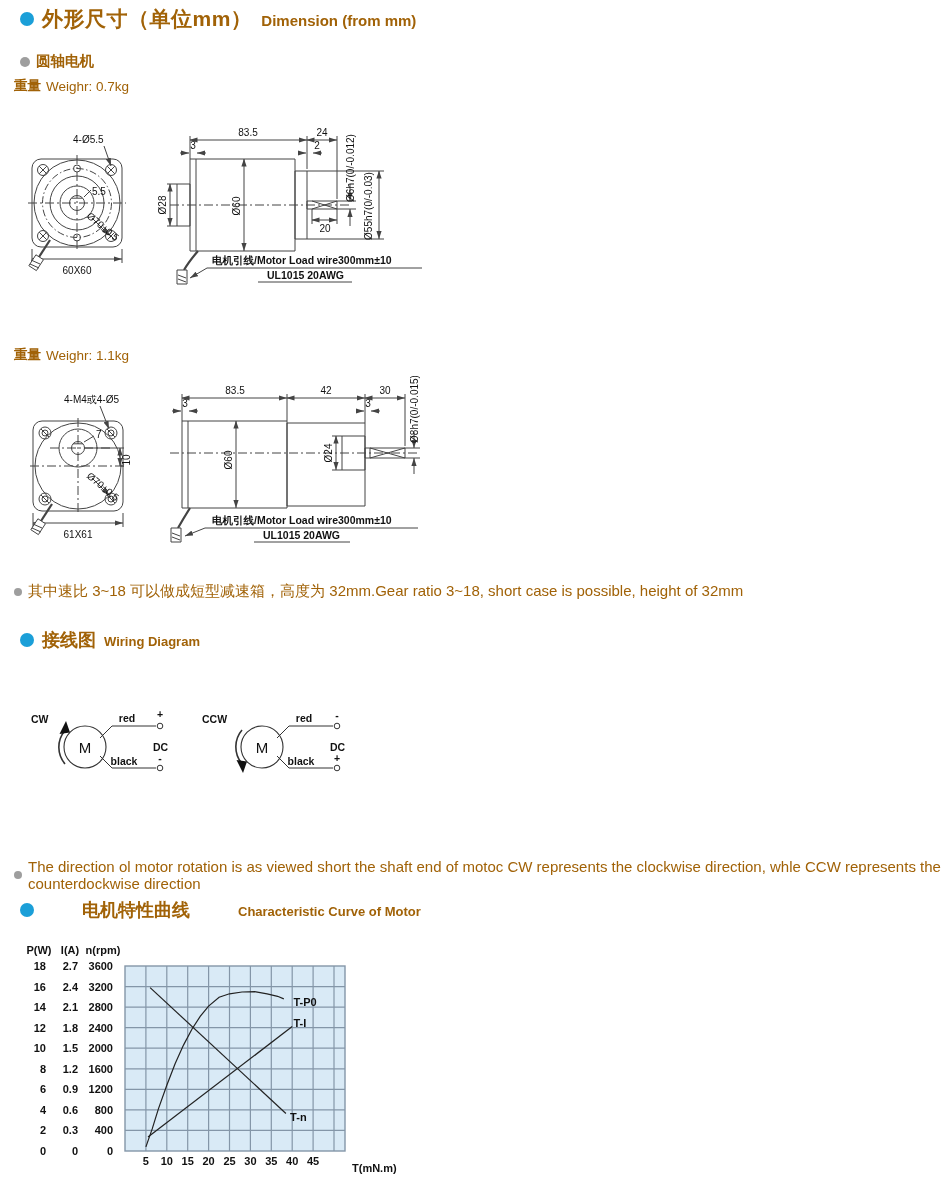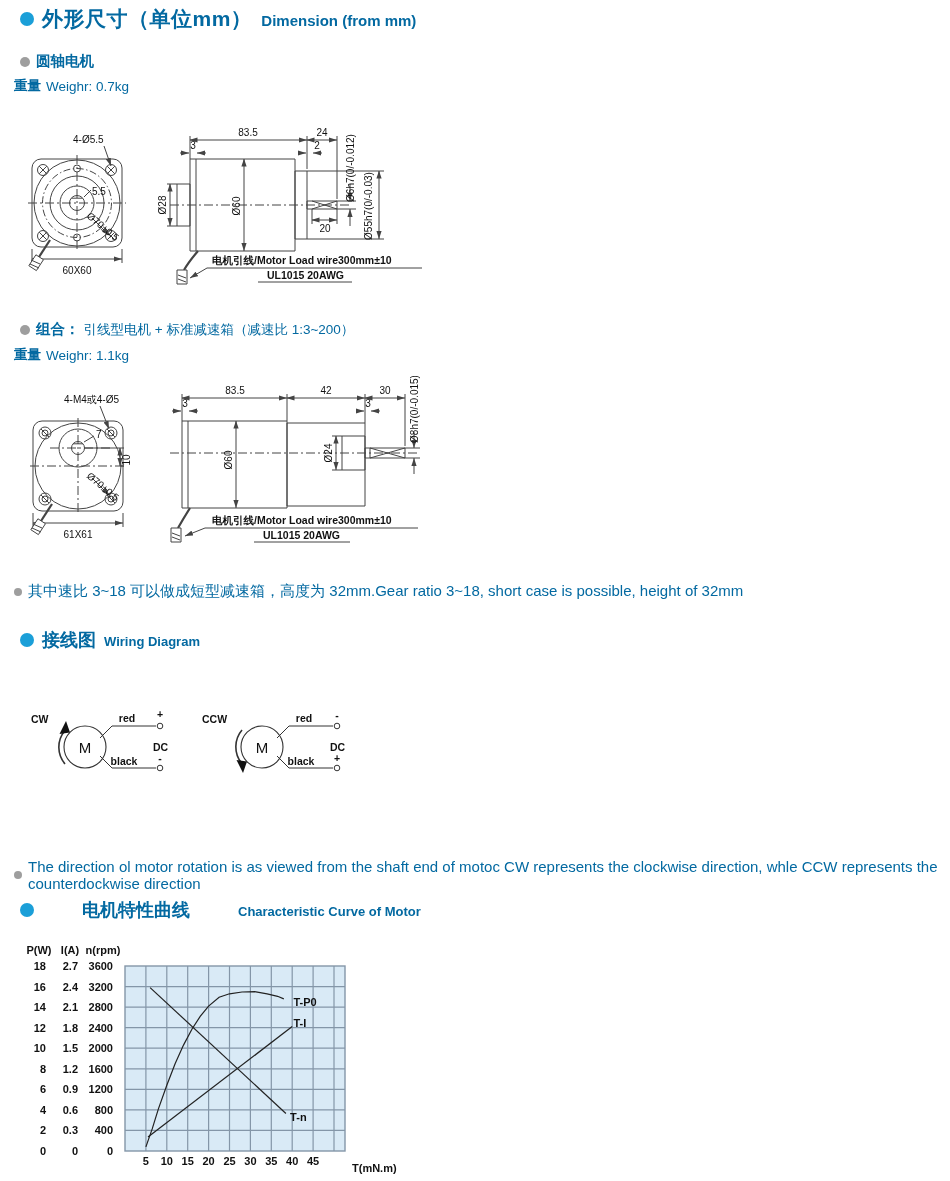--- a/index.html
+++ b/index.html
@@ -1,17 +1,17 @@
 <!DOCTYPE html>
 <html><head>
 <meta charset="utf-8">
 <style>
   html,body{margin:0;padding:0;background:#fff;}
   .page{position:relative;width:950px;height:1181px;background:#fff;overflow:hidden;
-        font-family:"Liberation Sans","DejaVu Sans",sans-serif;color:#0369a1;text-decoration:underline;}
+        font-family:"Liberation Sans","DejaVu Sans",sans-serif;color:#a16207;text-decoration:underline;}
   .row{position:absolute;display:flex;align-items:center;}
   .dot-blue{width:14px;height:14px;border-radius:50%;background:#1b9fd8;flex:0 0 auto;margin-right:8px;}
   .dot-gray{width:10px;height:10px;border-radius:50%;background:#9e9e9e;flex:0 0 auto;margin-right:6px;}
   .dot-gray.sm{width:8px;height:8px;}
   .h1-zh{font-size:21px;font-weight:bold;letter-spacing:0.5px;}
   .h1-en{font-size:15px;font-weight:bold;margin-left:9px;padding-top:3px;}
   .h2-zh{font-size:18px;font-weight:bold;}
   .h2-en{font-size:13px;font-weight:bold;margin-left:8px;padding-top:2px;}
   .sub-zh{font-size:14.5px;font-weight:bold;}
   .sub-rest{font-size:13.5px;font-weight:normal;}
@@ -157,25 +157,20 @@
       <text class="dim" x="146" y="87" text-anchor="middle" transform="rotate(-90 146 87)">Ø28</text>
       <text class="dim" x="220" y="88" text-anchor="middle" transform="rotate(-90 220 88)">Ø60</text>
       <text class="dim" x="334" y="50" text-anchor="middle" transform="rotate(-90 334 50)">Ø6h7(0/-0.012)</text>
       <text class="dim" x="352" y="88" text-anchor="middle" transform="rotate(-90 352 88)">Ø55h7(0/-0.03)</text>
       <text class="dim" x="305" y="114" text-anchor="middle">20</text>
       <text class="dimb" x="192" y="146">电机引线/Motor Load wire300mm±10</text>
       <text class="dimb" x="247" y="161">UL1015 20AWG</text>
     </g>
   </svg>
 
-  <div class="row" style="top:320px;left:20px;">
-    <span class="dot-gray"></span>
-    <span class="sub-zh">组合：</span>
-    <span class="sub-rest" style="margin-left:4px;">引线型电机 + 标准减速箱（减速比 1:3~200）</span>
-  </div>
   <div class="row weight" style="top:346px;left:14px;">
     <b>重量</b>
     <span style="margin-left:5px;">Weighr: 1.1kg</span>
   </div>
 
   <svg class="draw" style="position:absolute;top:376px;left:20px;" width="440" height="185" viewBox="0 0 440 185">
     <defs>
       <marker id="d2e" orient="auto" refX="8" refY="3" markerWidth="8.5" markerHeight="6">
           <path d="M0,0.4 L8,3 L0,5.6 Z" fill="#444"></path>
         </marker>
@@ -328,21 +323,21 @@
       <polyline points="257,56 269,68 313,68" fill="none" stroke="#333" stroke-width="1"></polyline>
       <text class="dimb" x="281" y="64.5" text-anchor="middle">black</text>
       <circle cx="317" cy="68" r="2.8" fill="#fff" stroke="#333"></circle>
       <text class="dimb" x="317" y="62" text-anchor="middle">+</text>
       <text class="dimb" x="310" y="51">DC</text>
     </g>
   </svg>
 
   <div class="row note" style="top:858px;left:14px;">
     <span class="dot-gray sm"></span>
-    <span>The direction ol motor rotation is as viewed from the shaft end of motoc CW represents the clockwise direction, whle CCW represents the counterdockwise direction</span>
+    <span>The direction ol motor rotation is as viewed short the shaft end of motoc CW represents the clockwise direction, whle CCW represents the counterdockwise direction</span>
   </div>
 
   <div class="row" style="top:898px;left:20px;gap:40px;">
     <span class="dot-blue"></span>
     <span class="h2-zh">电机特性曲线</span>
     <span class="h2-en">Characteristic Curve of Motor</span>
   </div>
 
   <svg id="curve-chart" style="position:absolute;top:938px;left:20px;" width="400" height="243" viewBox="0 0 400 243">
       <rect x="105" y="28" width="220" height="185" fill="#d9eaf6"></rect>

